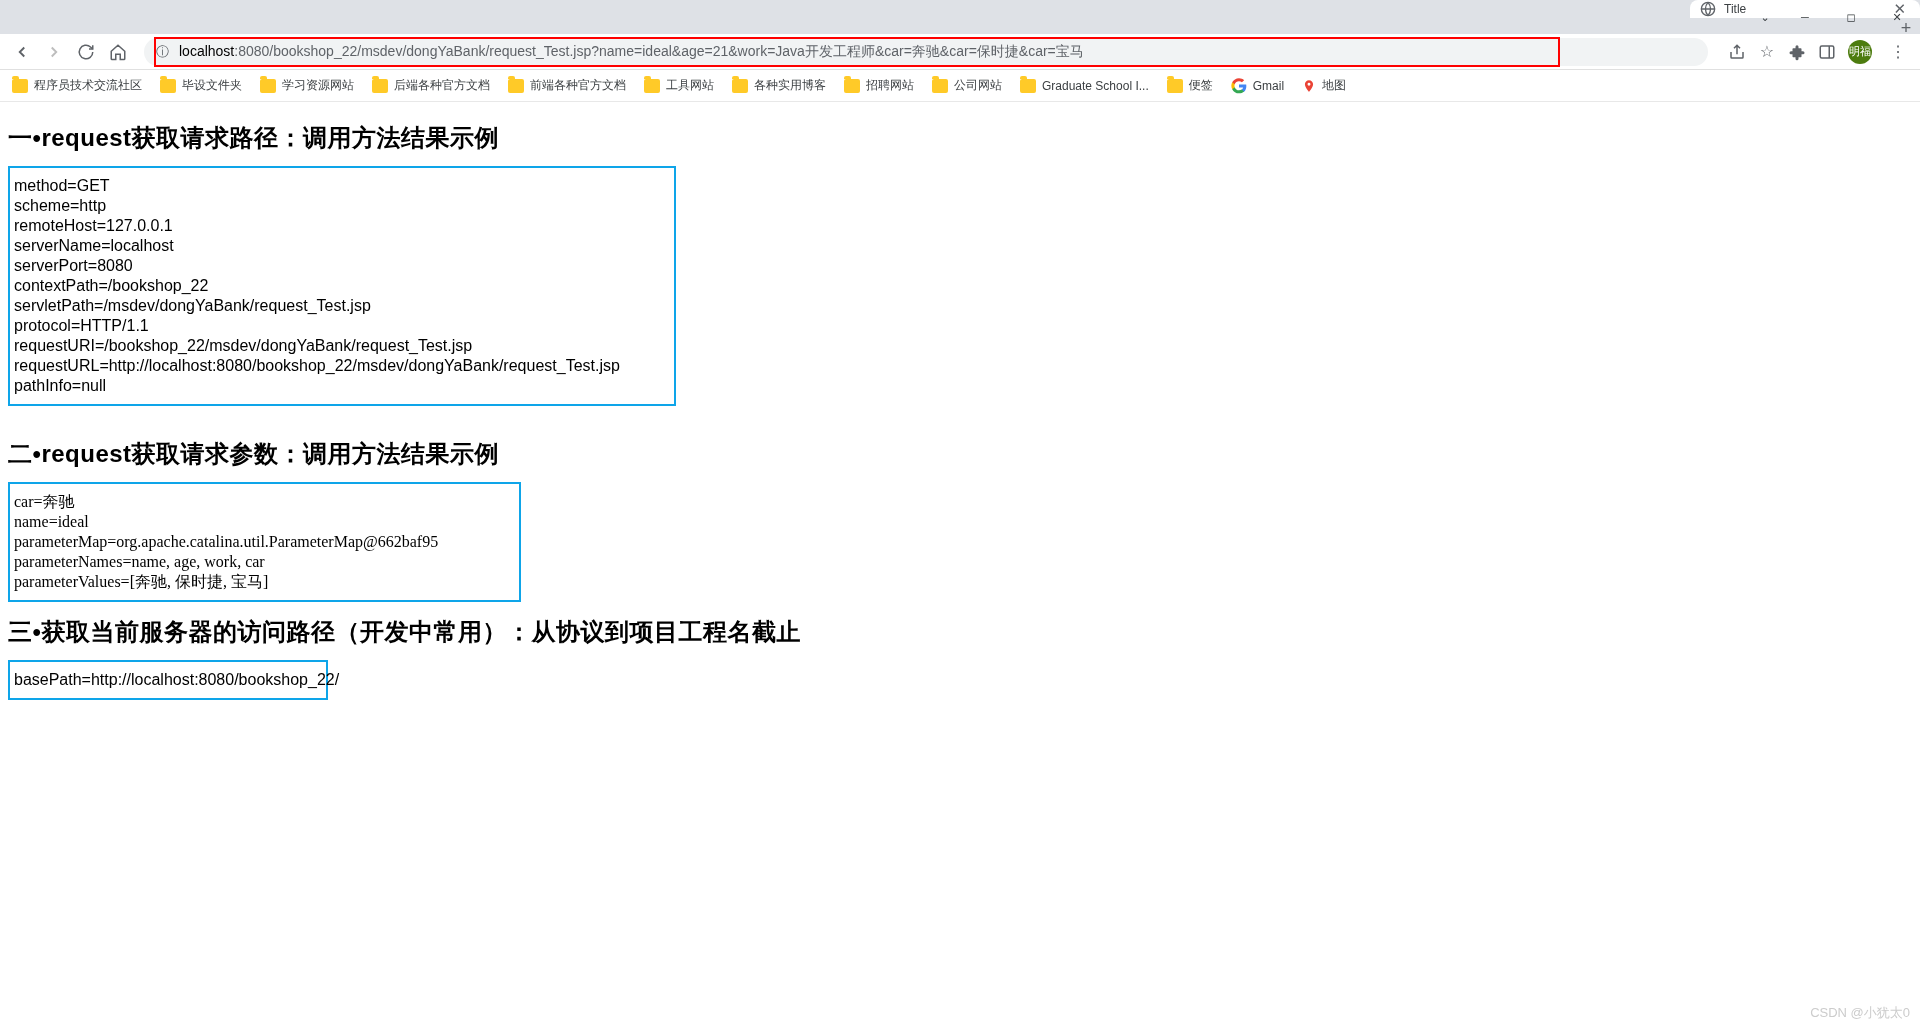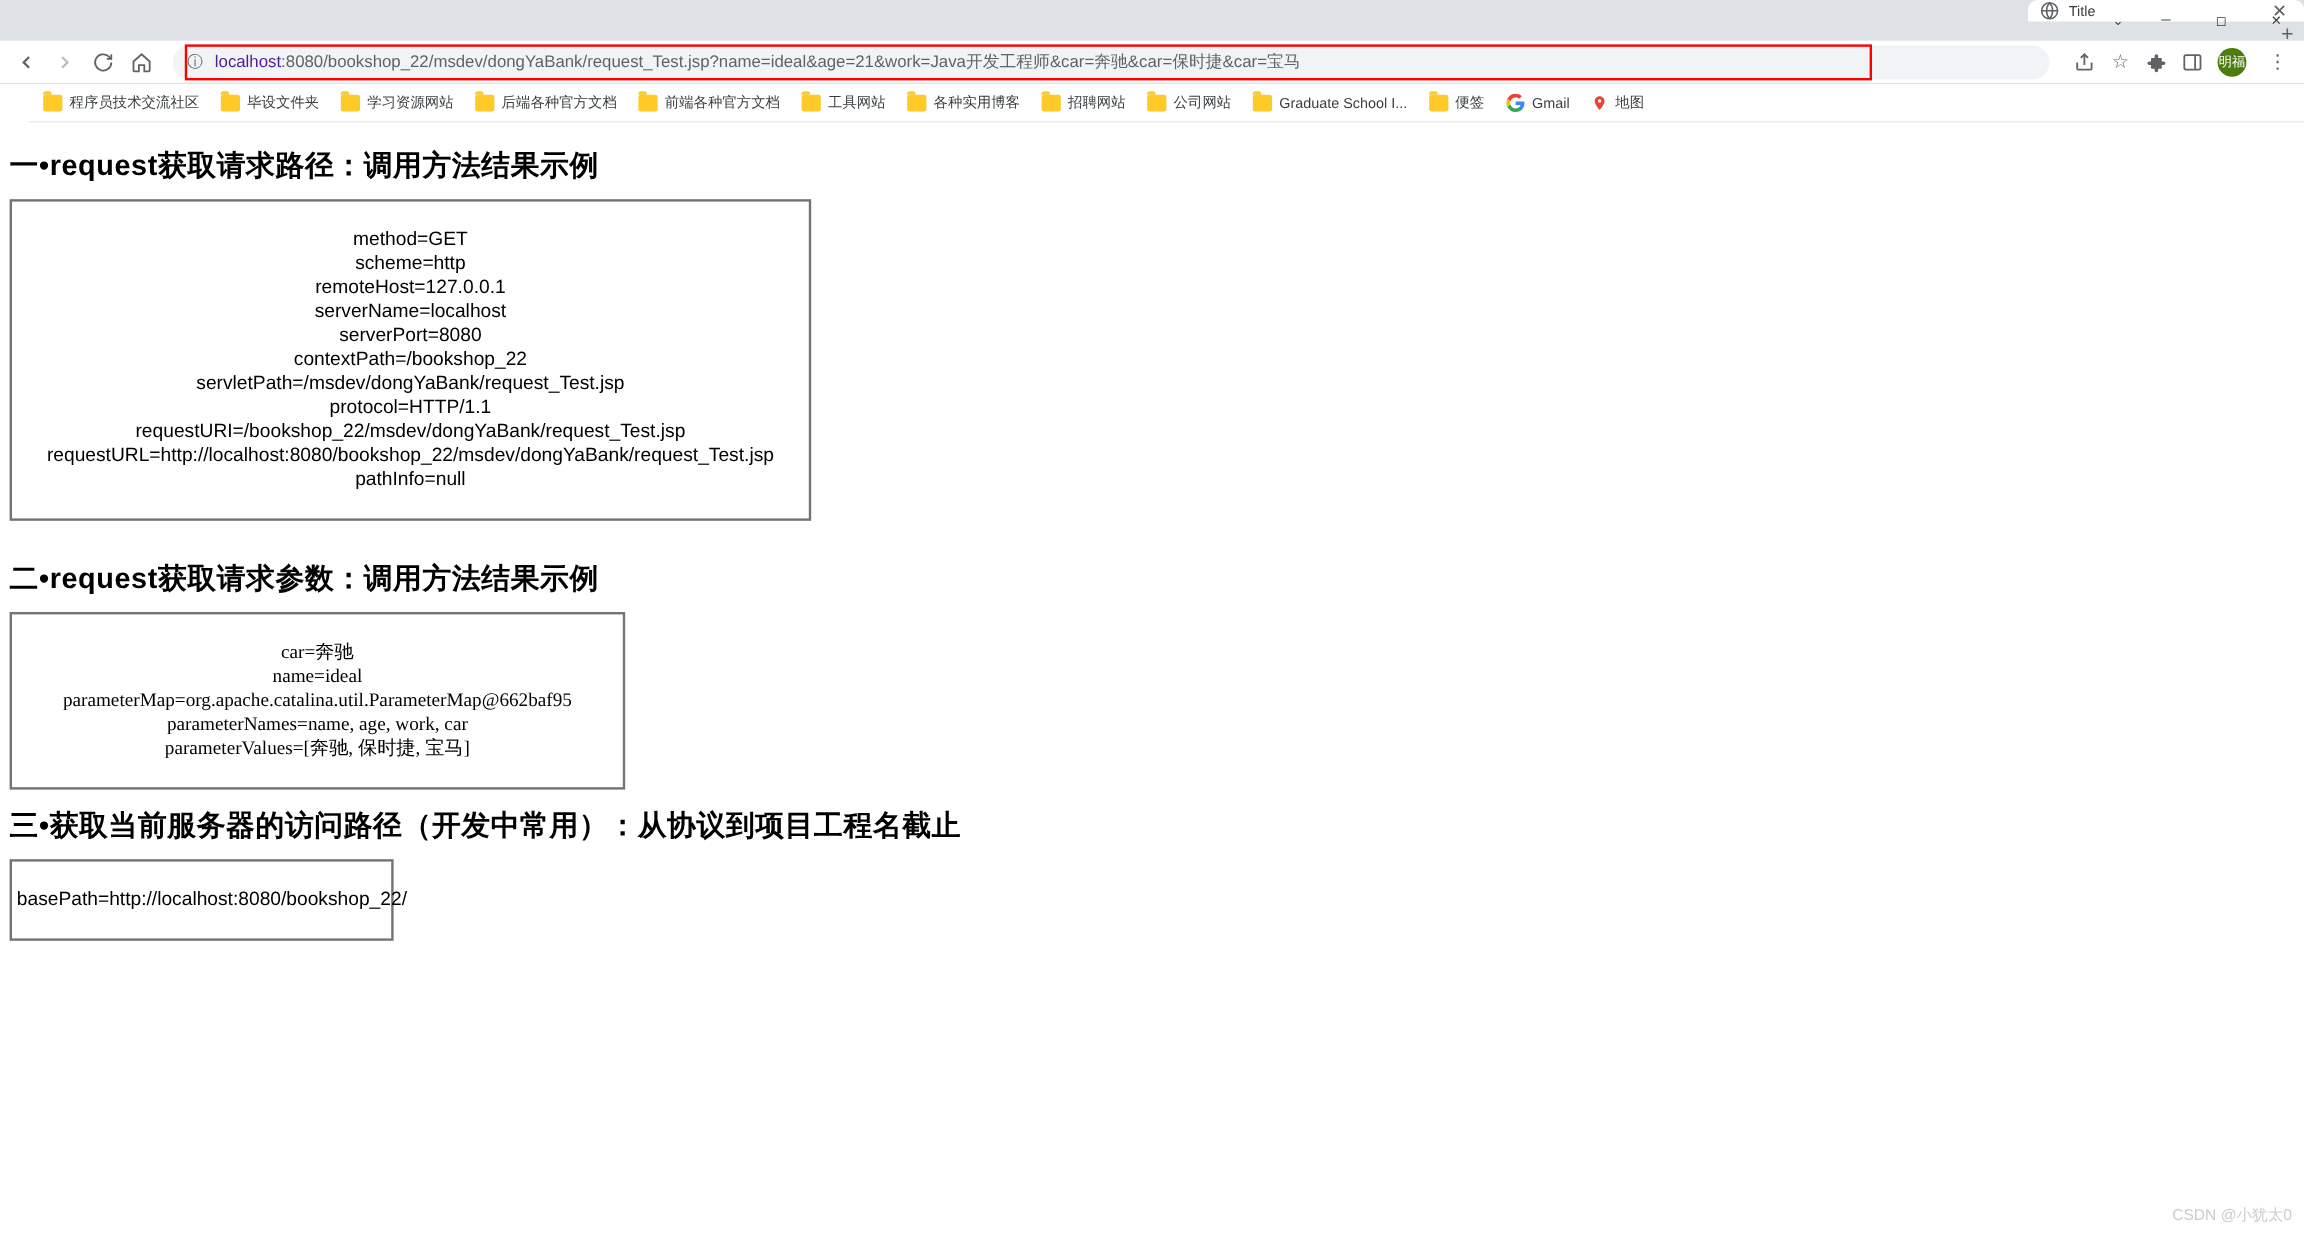--- a/index.html
+++ b/index.html
@@ -17,39 +17,39 @@
     .win-arrow { width: 34px; display: flex; align-items: center; justify-content: center; color: #3c4043; font-size: 11px; cursor: pointer; }
 
     
     .toolbar { background: #fff; height: 36px; display: flex; align-items: center; padding: 0 8px; gap: 4px; border-bottom: 1px solid #e0e0e0; }
     .nav-btn { width: 28px; height: 28px; border-radius: 50%; display: flex; align-items: center; justify-content: center; color: #5f6368; font-size: 16px; cursor: pointer; }
     .nav-disabled { color: #bdbdbd; }
     .address-bar { flex: 1; height: 28px; background: #f1f3f4; border-radius: 14px; display: flex; align-items: center; padding: 0 12px; margin: 0 8px; position: relative; }
     .url-highlight { position: absolute; left: 10px; right: 148px; top: -1px; bottom: -1px; border: 2px solid #f00; pointer-events: none; }
     .info-icon { color: #5f6368; font-size: 13px; margin-right: 10px; }
     .url-text { font-size: 14px; color: #202124; }
-    .url-domain { color: #4c1d95; }
+    .url-domain { color: #000000; }
     .url-path { color: #5f6368; }
     .toolbar-right { display: flex; align-items: center; gap: 12px; margin-left: 8px; }
     .share-icon, .star-icon, .puzzle-icon, .side-icon { width: 18px; height: 18px; color: #5f6368; cursor: pointer; display: flex; align-items: center; justify-content: center; font-size: 16px; }
     .avatar { width: 24px; height: 24px; border-radius: 50%; background: #4d7c0f; color: #fff; display: flex; align-items: center; justify-content: center; font-size: 11px; cursor: pointer; }
     .dots-icon { font-size: 16px; cursor: pointer; color: #5f6368; padding: 0 6px; }
 
     
-    .bookmark-bar { background: #fff; height: 32px; display: flex; align-items: center; padding: 0 12px; gap: 18px; border-bottom: 1px solid #e8e8e8; font-size: 12px; margin-left: 24px; }
+    .bookmark-bar { background: #fff; height: 32px; display: flex; align-items: center; padding: 0 12px; gap: 18px; border-bottom: 1px solid #e8e8e8; font-size: 12px; }
     .bookmark { display: flex; align-items: center; gap: 6px; color: #3c4043; cursor: pointer; white-space: nowrap; }
     .folder-icon { width: 16px; height: 14px; background: #ffca28; border-radius: 2px; position: relative; }
     .folder-icon::before { content: ''; position: absolute; top: -3px; left: 0; width: 7px; height: 3px; background: #ffca28; border-radius: 2px 2px 0 0; }
     .gicon { width: 16px; height: 16px; }
     .pin-icon { width: 14px; height: 14px; color: #ea4335; }
 
     
     .content { padding: 12px 8px; color: #000; }
     .section-title { font-size: 24px; font-weight: 700; margin-top: 8px; margin-bottom: 12px; letter-spacing: 0.5px; }
-    .box { border: 2px solid #737373; padding: 22px 4px; display: inline-block; min-width: 200px; margin-bottom: 8px; text-align: center; }
+    .box { border: 2px solid #0ea5e9; padding: 8px 4px; display: inline-block; min-width: 200px; margin-bottom: 8px; }
     .line { font-size: 16px; line-height: 1.25; white-space: pre; }
 
     .watermark { position: absolute; right: 10px; bottom: 8px; color: #ccc; font-size: 13px; }
   </style>
 </head>
 <body>
 
 <div class="tab-bar">
   <div class="tab">
     <svg class="tab-globe" viewBox="0 0 24 24" fill="none" stroke="currentColor" stroke-width="2">

